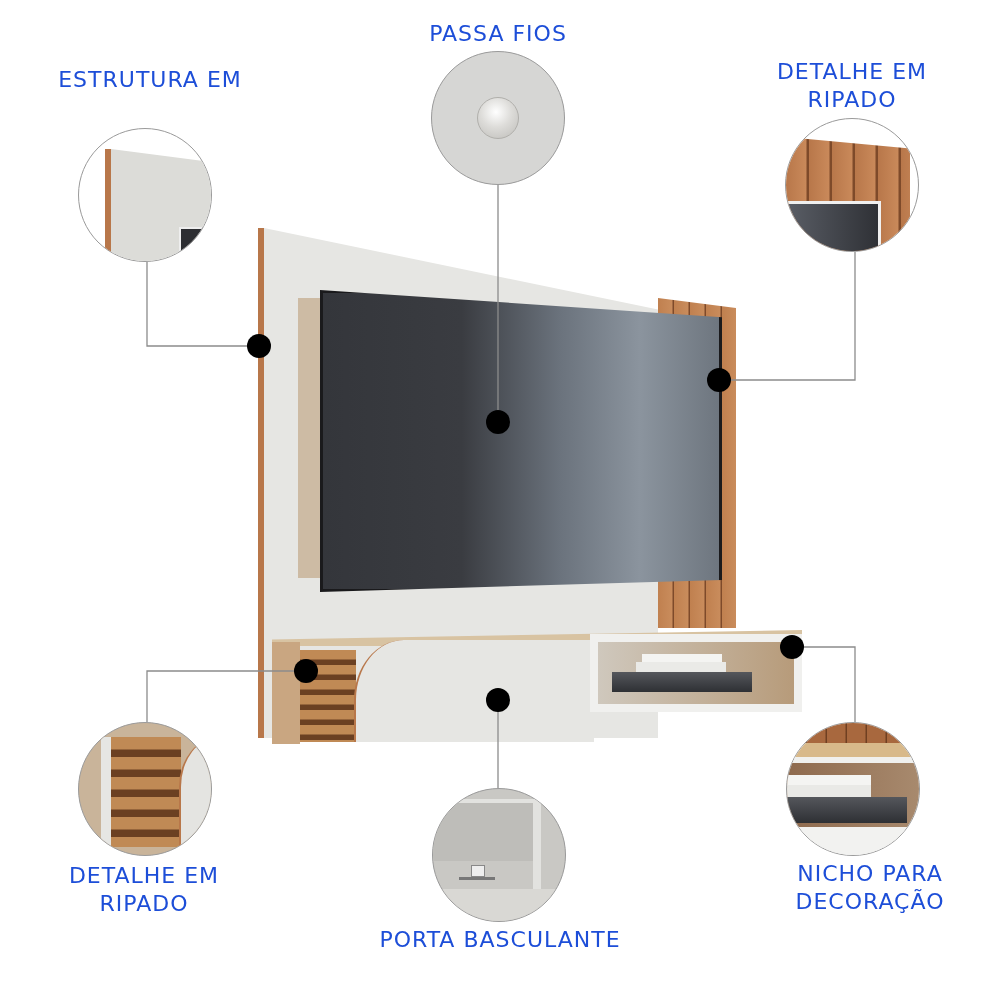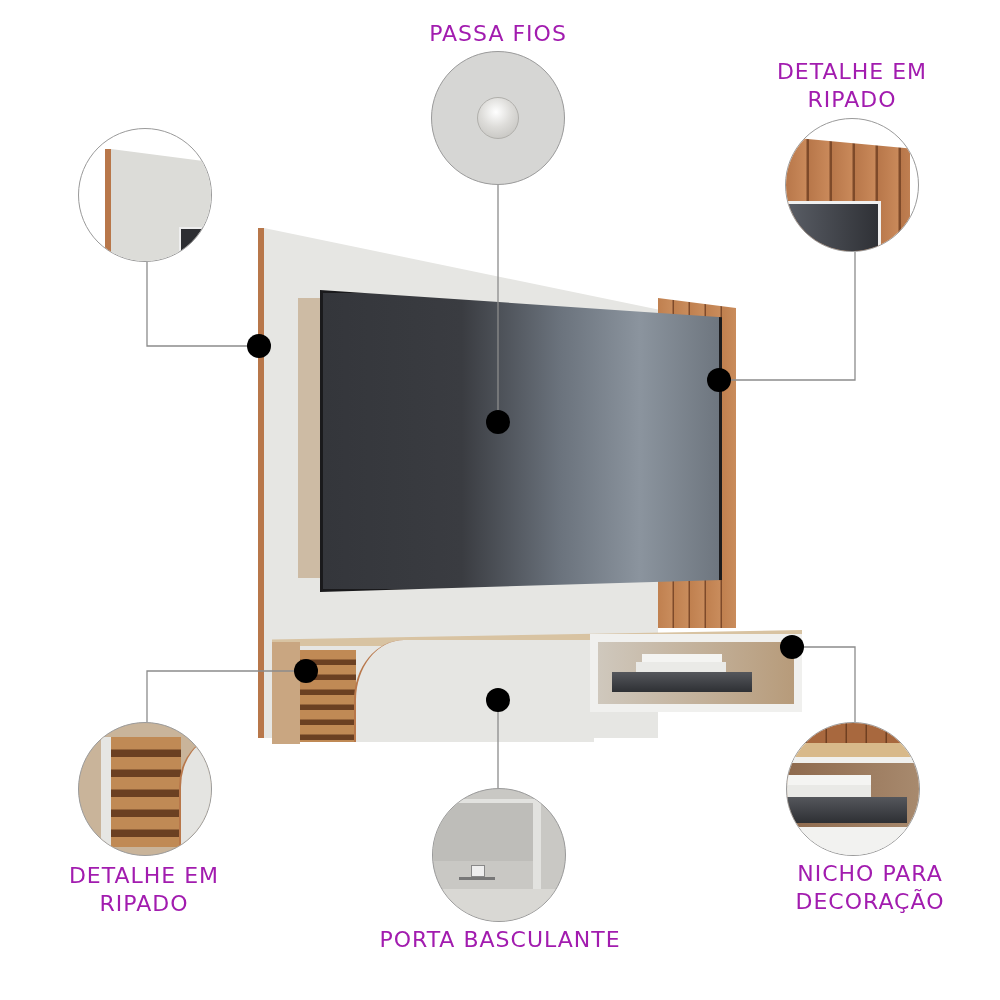--- a/index.html
+++ b/index.html
@@ -1,31 +1,32 @@
 <!DOCTYPE html>
 <html><head>
 <meta charset="utf-8">
 <style>
   html, body { margin: 0; padding: 0; background: #ffffff; }
   body { width: 1000px; height: 1000px; position: relative; overflow: hidden;
          font-family: "DejaVu Sans", sans-serif; }
-  .label { position: absolute; text-align: center; color: #a21caf; font-size: 22px;
+  .label { position: absolute; text-align: center; color: #1d4ed8; font-size: 22px;
            line-height: 28px; letter-spacing: 1px; white-space: nowrap;
            font-family: "DejaVu Sans", sans-serif; }
   .detail { position: absolute; border-radius: 50%; overflow: hidden;
             border: 1.5px solid #9a9a9a; background: #f4f4f2; box-sizing: border-box; }
   .dot { position: absolute; width: 24px; height: 24px; border-radius: 50%; background: #000;
          margin-left: -12px; margin-top: -12px; z-index: 5; }
   svg.lines { position: absolute; left: 0; top: 0; z-index: 4; pointer-events: none; }
   .abs { position: absolute; }
 </style>
 </head>
 <body>
 
 <div class="label" style="left:40px; top:66px; width:220px;">
+  <div>ESTRUTURA EM</div>
 </div>
 
 <div class="label" style="left:398px; top:20px; width:200px;">
   <div>PASSA FIOS</div>
 </div>
 
 <div class="label" style="left:742px; top:58px; width:220px;">
   <div>DETALHE EM</div>
   <div>RIPADO</div>
 </div>

